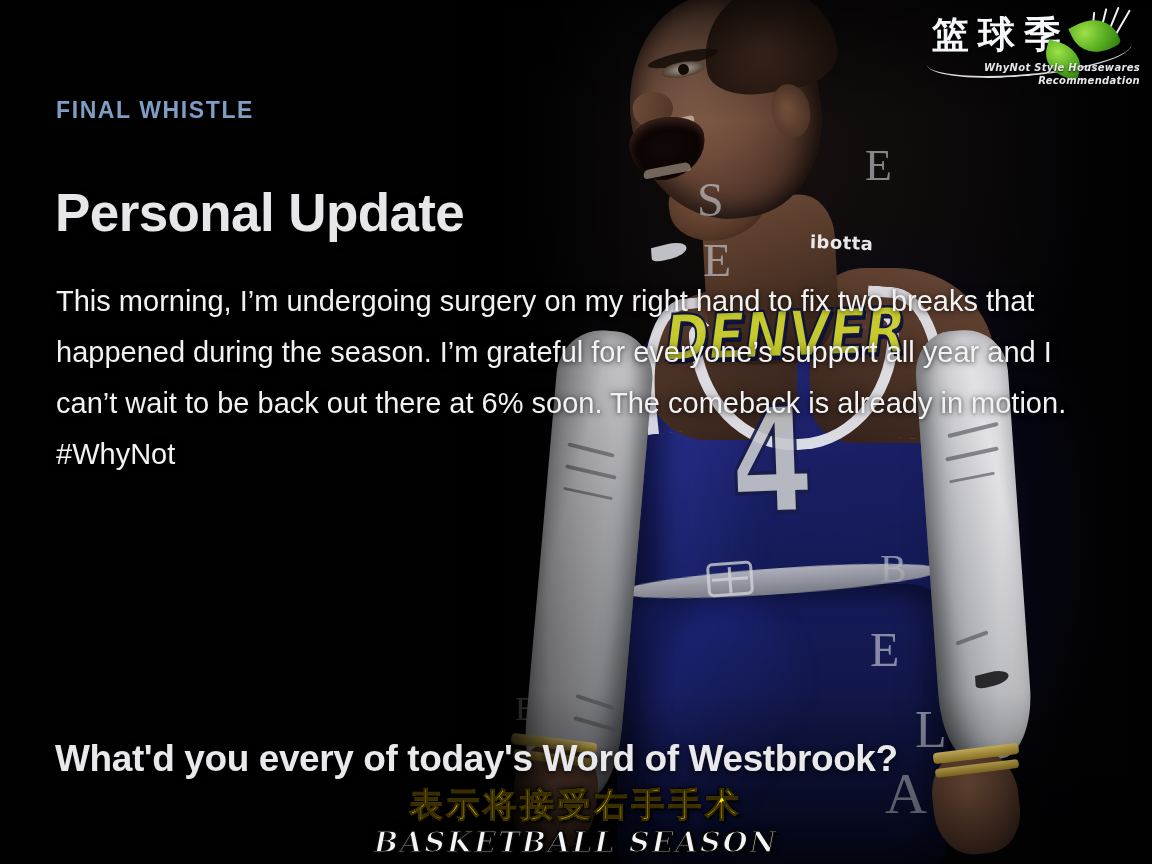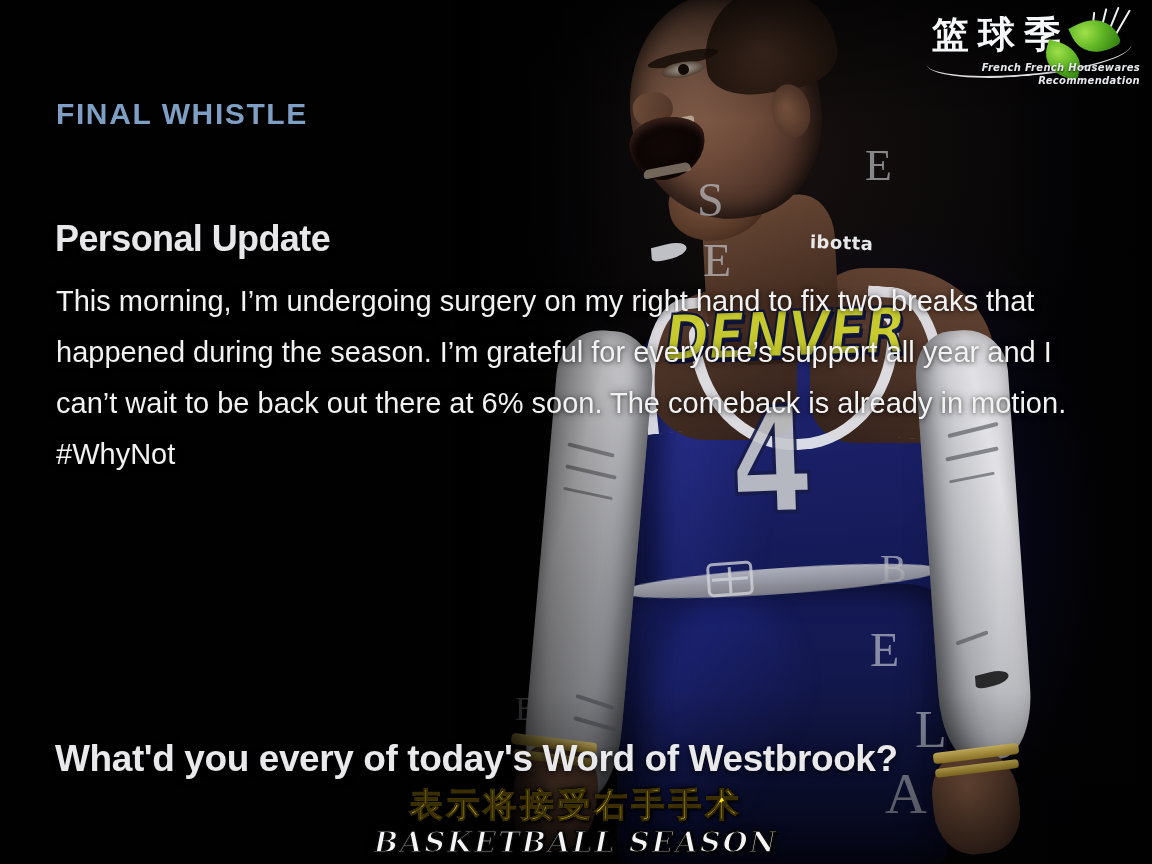--- a/index.html
+++ b/index.html
@@ -284,30 +284,29 @@
     position:absolute; left:200px; top:600px; width:150px; height:260px;
     background:linear-gradient(120deg, rgba(48,58,190,.34), rgba(10,14,60,0) 72%);
     border-radius:44%; filter:blur(12px);
   }
 
   
   .overlay { position:absolute; inset:0; z-index:60; }
 
   .kicker {
     position:absolute; left:56px; top:97px;
-    font-size:30px; font-weight:700; letter-spacing:1.6px;
+    font-size:23px; font-weight:700; letter-spacing:1.6px;
     color:#7f9ec4;
     text-shadow:0 1px 3px rgba(0,0,0,.85);
   }
   .headline {
     position:absolute; left:55px; top:182px;
-    font-size:36px; font-weight:700; letter-spacing:-.6px;
+    font-size:53px; font-weight:700; letter-spacing:-.6px;
     color:#e7e7e9;
     text-shadow:0 2px 6px rgba(0,0,0,.9);
-    margin-top:36px;
   }
   .body {
     position:absolute; left:56px; top:276px; width:1045px;
     font-size:29px; line-height:51px; font-weight:400;
     color:#f2f2f3;
     text-shadow:0 1px 4px rgba(0,0,0,.55), 0 0 10px rgba(0,0,0,.4);
   }
   .body p + p { margin-top:51px; }
   .question {
     position:absolute; left:55px; top:738px; width:1070px;
@@ -472,18 +471,18 @@
   <div class="logo">
     <div class="logo-swirl"></div>
     <div class="logo-cn">篮球季</div>
     <div class="whisk w4"></div>
     <div class="whisk w1"></div>
     <div class="whisk w2"></div>
     <div class="whisk w3"></div>
     <div class="leaf leaf-a"></div>
     <div class="leaf leaf-b"></div>
     <div class="logo-en">
-      <div>French French Housewares</div>
+      <div>WhyNot Style Housewares</div>
       <div>Recommendation</div>
     </div>
   </div>
 
 </div>
 
 </body></html>

